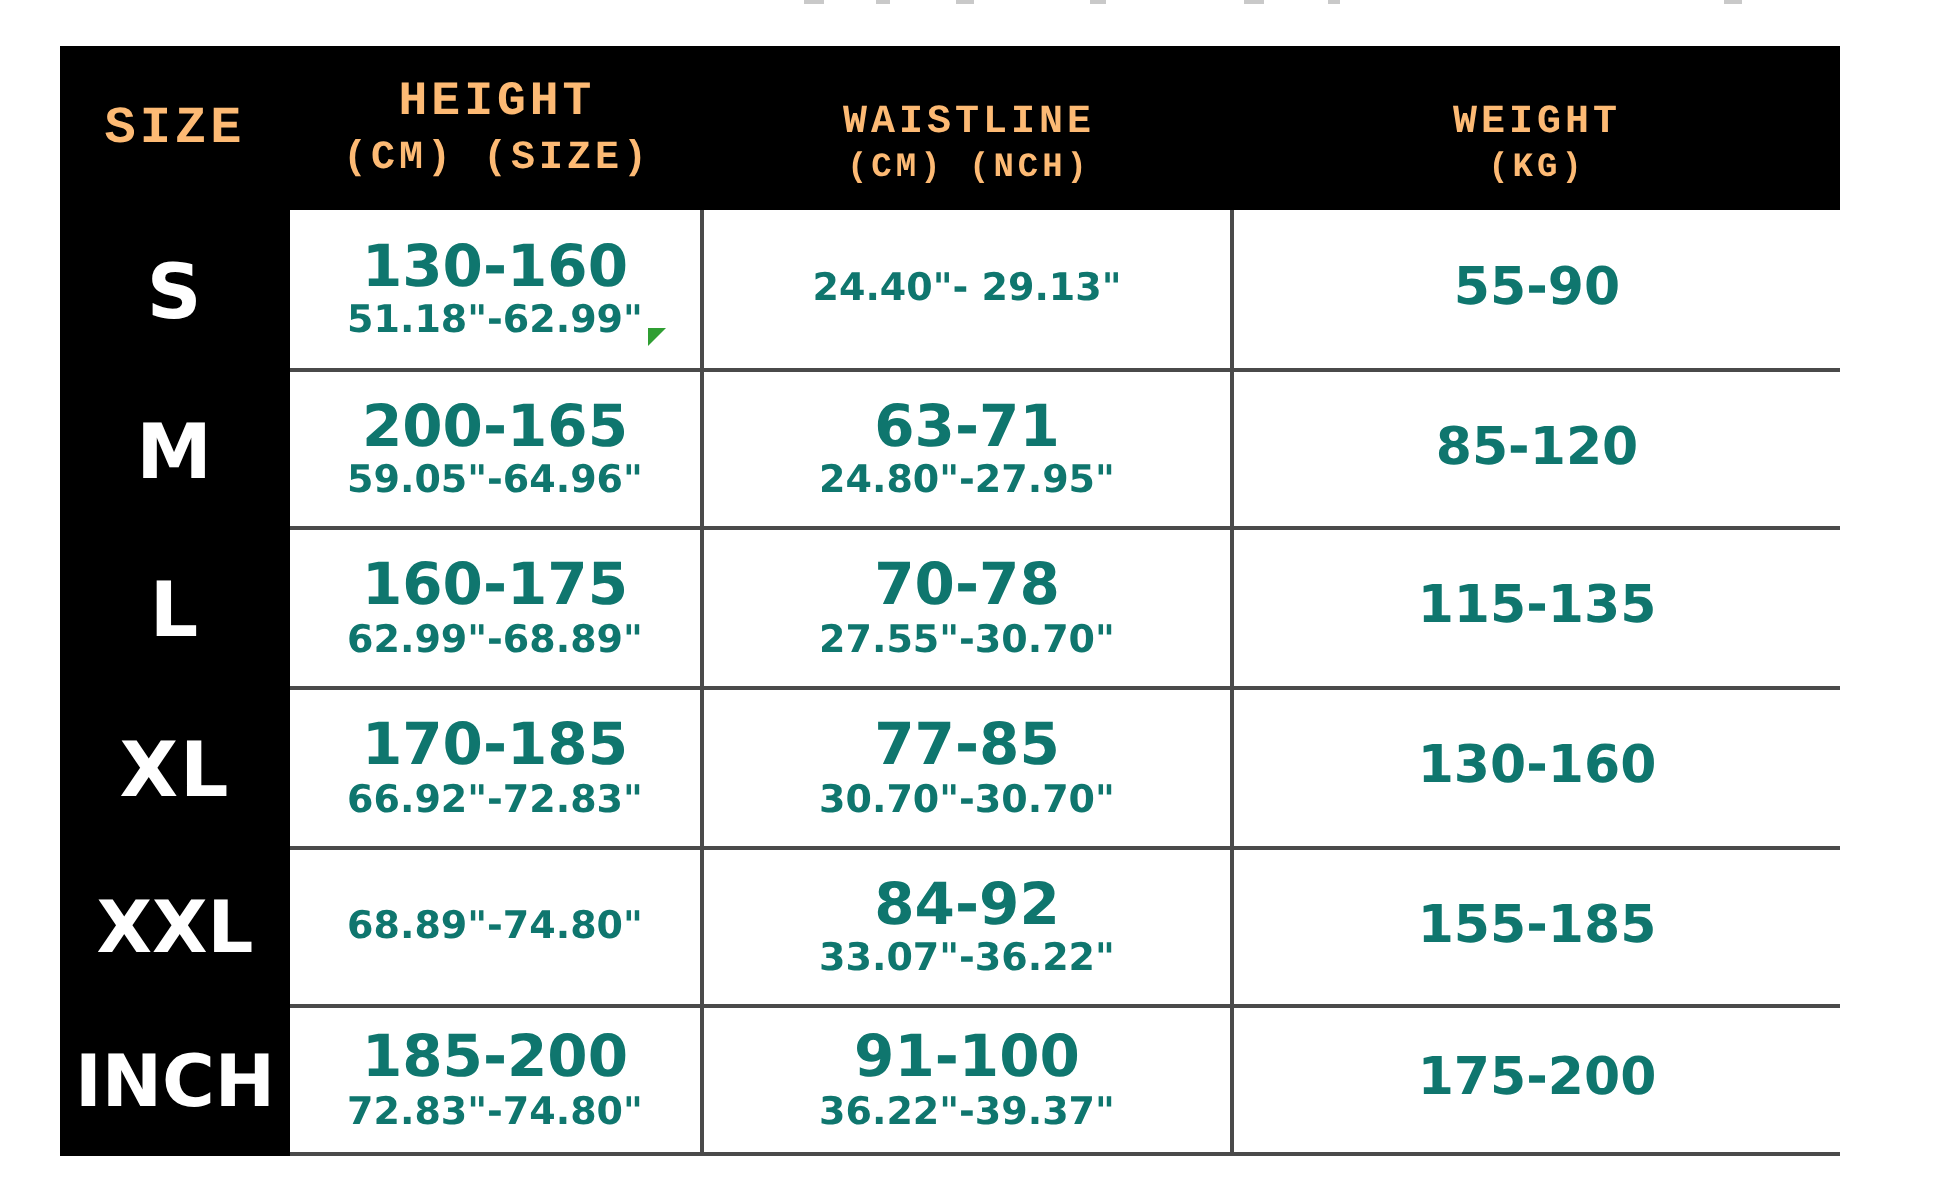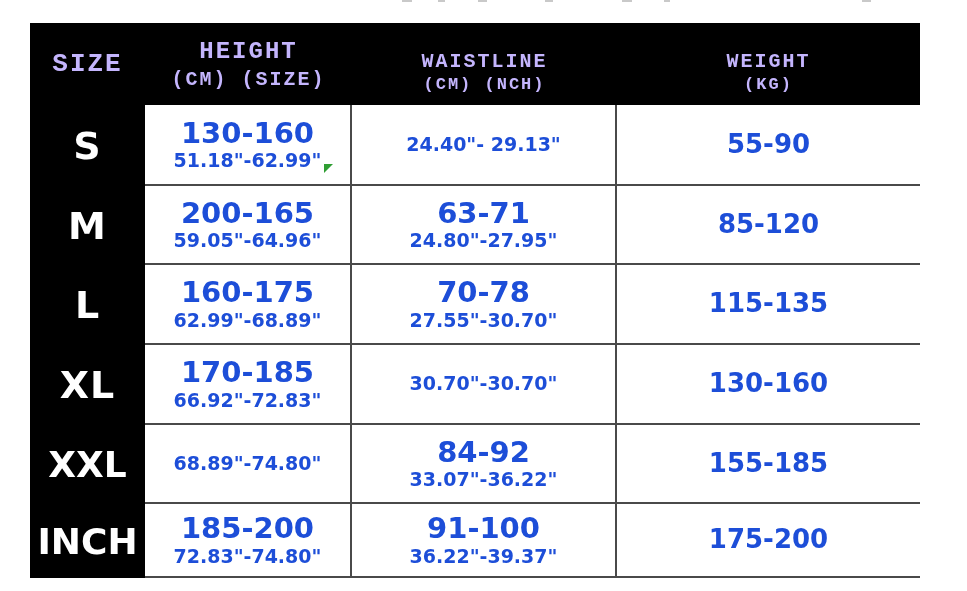--- a/index.html
+++ b/index.html
@@ -15,21 +15,21 @@
 
   .size-table{
     position:absolute;left:30px;top:23px;
     width:890px;height:555px;
     display:grid;
     grid-template-columns:115px 207px 265px 303px;
     grid-template-rows:82px 81px 79px 80px 80px 79px 74px;
   }
   .hcell{
     background:#000;
-    color:#c4b5fd;
+    color:#fdba74;
     display:flex;flex-direction:column;align-items:center;justify-content:center;
     font-family:"Liberation Mono","DejaVu Sans Mono",monospace;
     font-weight:bold;
     letter-spacing:2px;
     line-height:1.25;
   }
   .hcell .h1{font-size:24px;}
   .hcell .h2{font-size:20px;}
   .hcell.small .h1{font-size:20px;margin-top:16px;}
   .hcell.small .h2{font-size:17px;}
@@ -40,21 +40,21 @@
     color:#fff;
     display:flex;align-items:center;justify-content:center;
     font-weight:bold;
     font-size:38px;
     letter-spacing:1px;
   }
   .scell.wide{font-size:36px;letter-spacing:0;}
 
   .bcell{
     background:#fff;
-    color:#1d4ed8;
+    color:#0f766e;
     display:flex;flex-direction:column;align-items:center;justify-content:center;
     border-bottom:2px solid #4a4a4a;
     font-weight:bold;
     line-height:1.15;
   }
   .bcell.vline{border-right:2px solid #4a4a4a;}
   .bcell .cm{font-size:29px;}
   .bcell .inch{font-size:19px;}
   .bcell .kg{font-size:26px;}
 
@@ -142,20 +142,21 @@
   </div>
 
   <div class="scell">
       <span>XL</span>
     </div>
   <div class="bcell vline">
     <span class="cm">170-185</span>
     <span class="inch">66.92"-72.83"</span>
   </div>
   <div class="bcell vline">
+    <span class="cm">77-85</span>
     <span class="inch">30.70"-30.70"</span>
   </div>
   <div class="bcell">
     <span class="kg">130-160</span>
   </div>
 
   <div class="scell wide">
       <span>XXL</span>
     </div>
   <div class="bcell vline">

